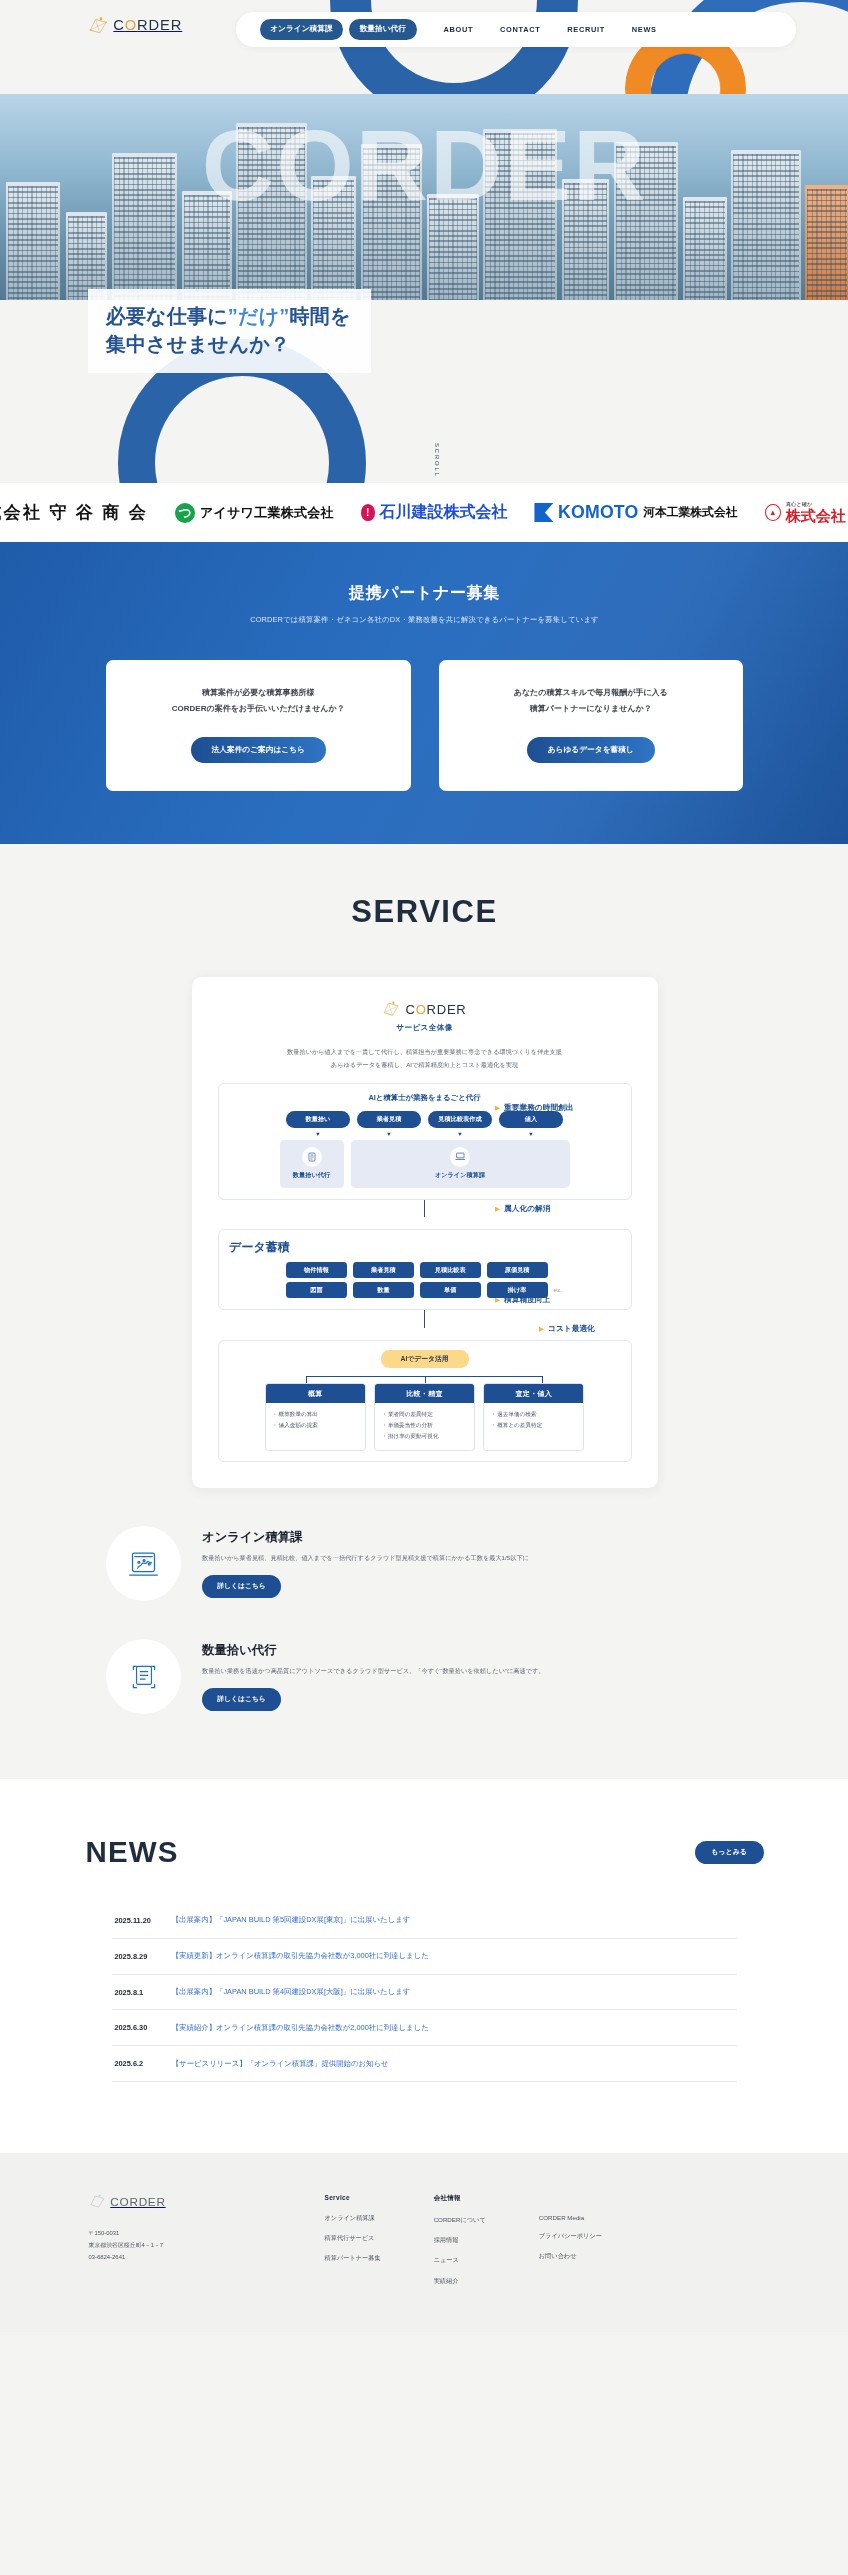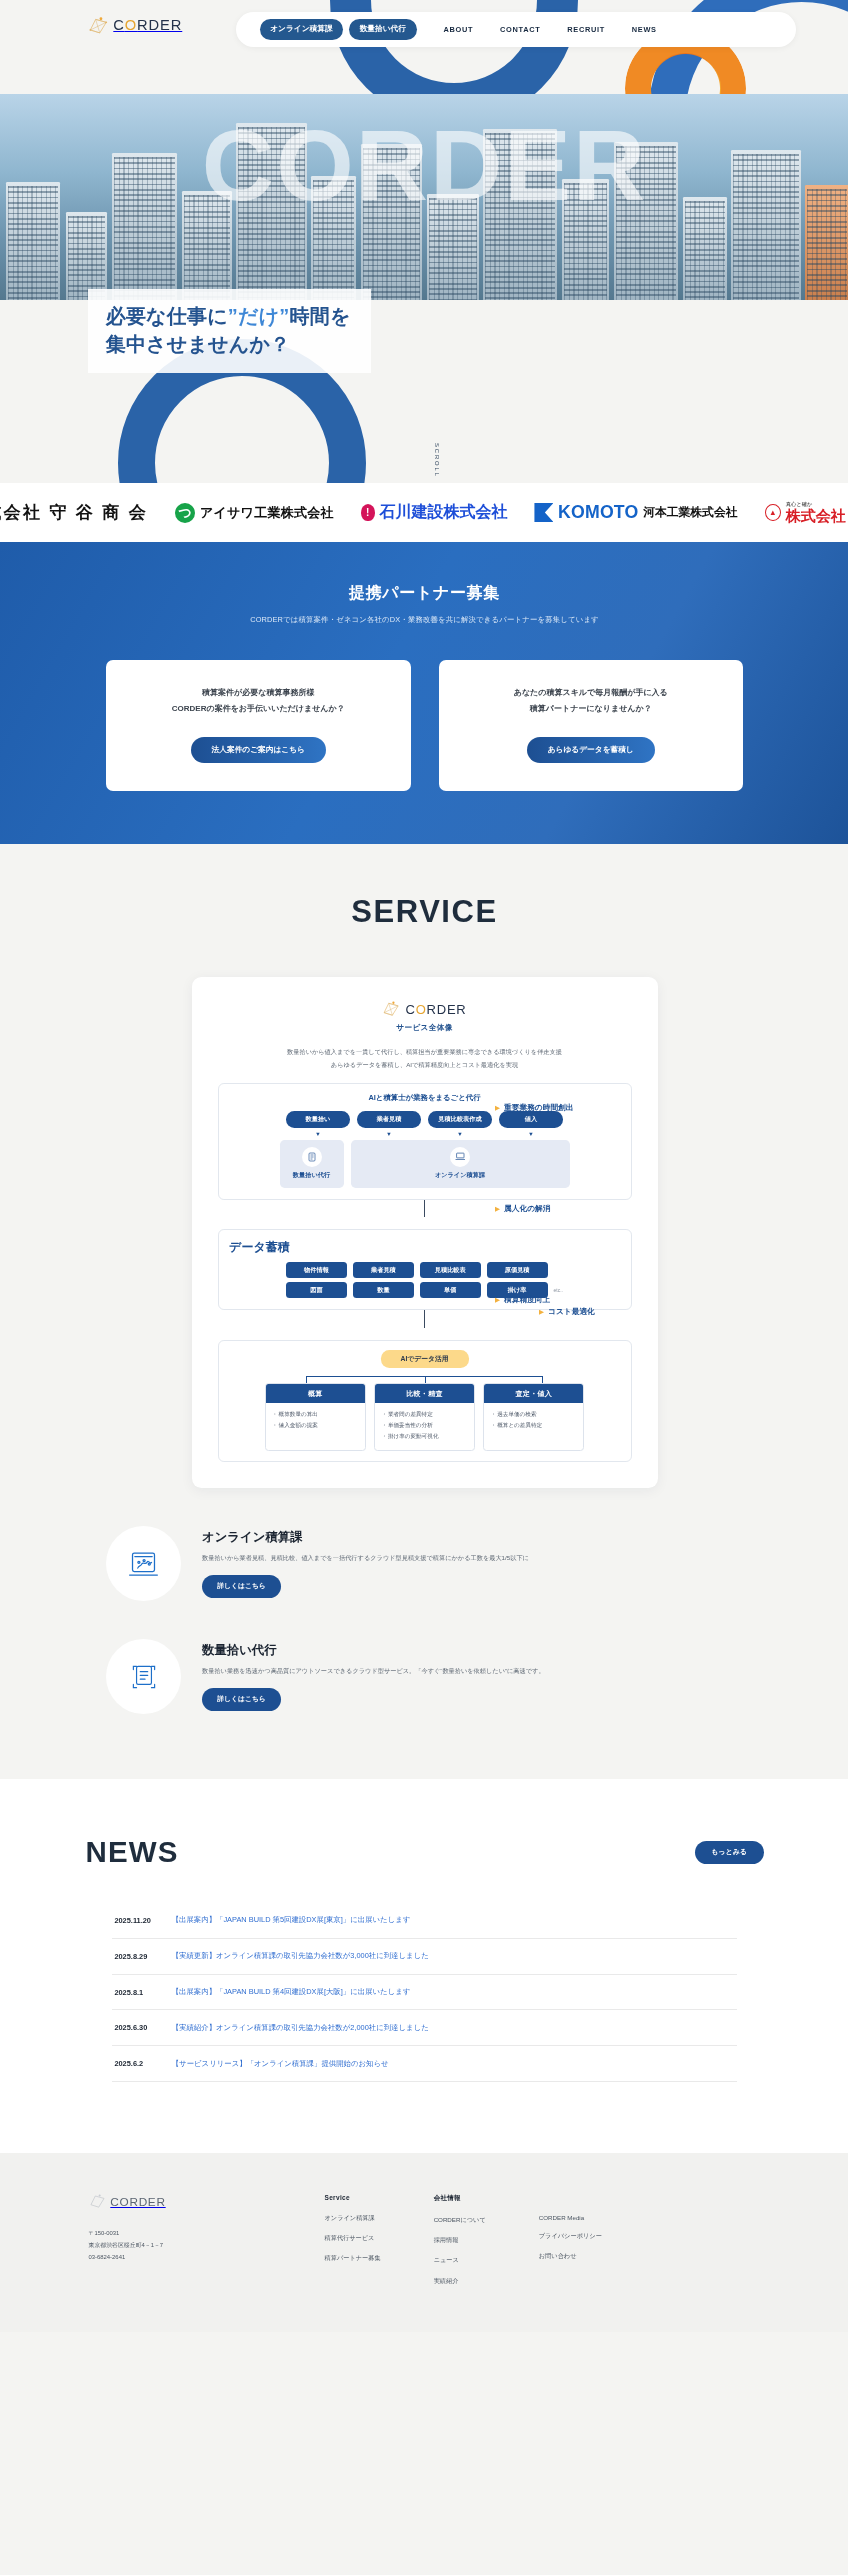--- a/index.html
+++ b/index.html
@@ -406,21 +406,21 @@
           <span class="tri">▶</span>
       <span>属人化の解消</span>
         </span>
     </div>
     <div class="benefits" style="left:495px; top:318px;">
       <span class="bn">
           <span class="tri">▶</span>
       <span>積算精度向上</span>
         </span>
     </div>
-    <div class="benefits" style="left:495px; top:330px;padding-left:44px;">
+    <div class="benefits" style="left:495px; top:347px;padding-left:44px;">
       <span class="bn">
           <span class="tri">▶</span>
       <span>コスト最適化</span>
         </span>
     </div>
   </div>
 
   <div class="svc-item">
     <div class="svc-ic">
       <svg width="37" height="37" viewBox="0 0 64 64" fill="none" stroke="#1d6fc9" stroke-width="2.2" stroke-linecap="round">

